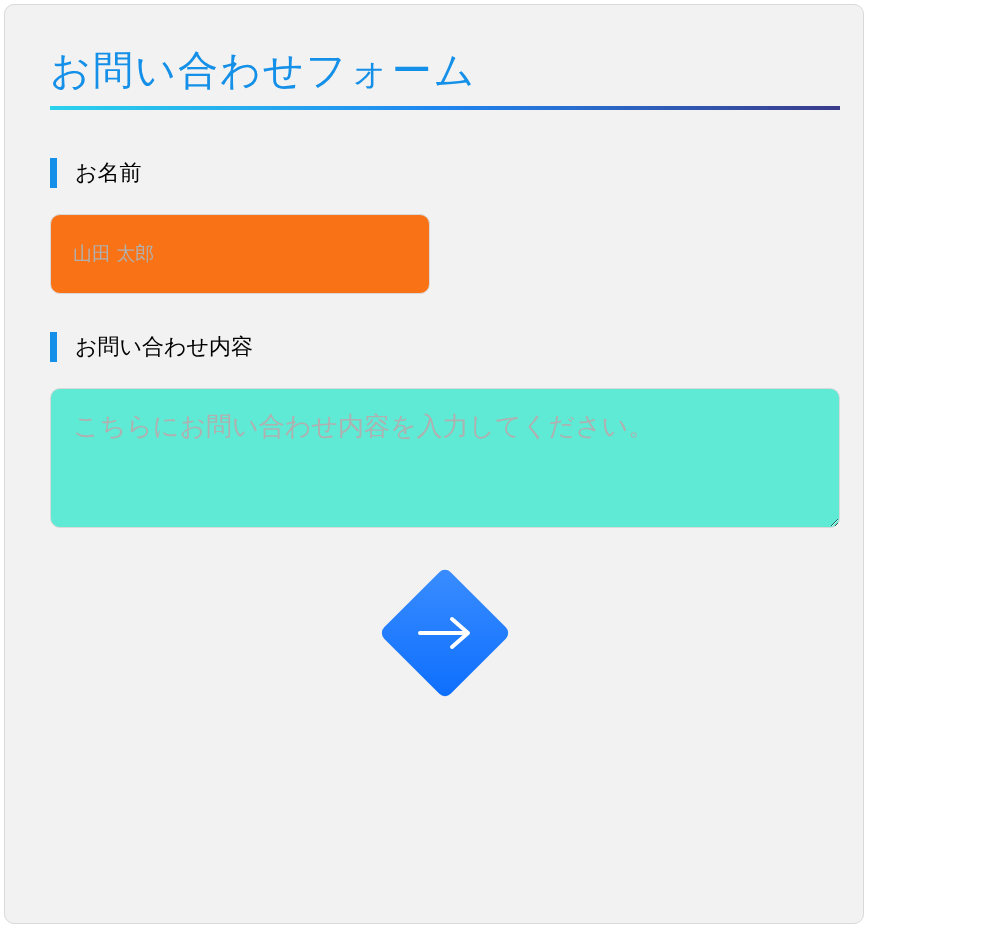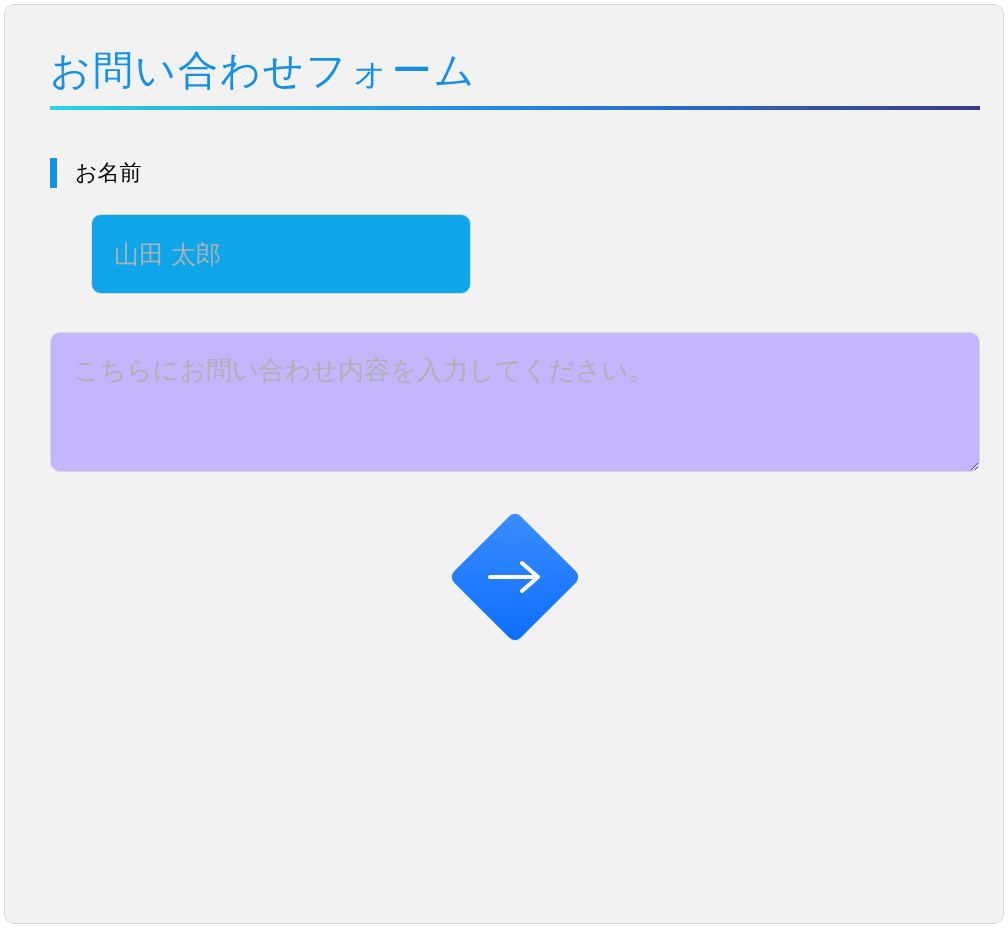--- a/index.html
+++ b/index.html
@@ -6,21 +6,21 @@
       margin: 0;
       padding: 0;
       box-sizing: border-box;
     }
     body {
       font-family: -apple-system, BlinkMacSystemFont, "Segoe UI", "Hiragino Sans", "Hiragino Kaku Gothic ProN", Meiryo, sans-serif;
       background: #ffffff;
       padding: 4px;
     }
     .form-card {
-      width: 1000px;
+      width: 860px;
       height: 920px;
       background: #f2f2f2;
       border: 1px solid #d9d9d9;
       border-radius: 10px;
       padding: 38px 23px 30px 45px;
       position: relative;
     }
     .form-title {
       font-size: 40px;
       font-weight: 400;
@@ -47,36 +47,35 @@
       background: #1590e8;
       margin-right: 18px;
     }
     .label-text {
       font-size: 22px;
       color: #000000;
     }
     .text-input {
       width: 380px;
       height: 80px;
-      background: #0ea5e9;
+      background: #f97316;
       border: 1px solid #d9d9d9;
       border-radius: 10px;
       padding: 0 22px;
-      font-size: 25px;
+      font-size: 19px;
       color: #333;
       font-family: inherit;
-      margin-left: 41px;
     }
     .text-input::placeholder {
       color: #b0b0b0;
     }
     .textarea-input {
       width: 100%;
       height: 140px;
-      background: #c4b5fd;
+      background: #5eead4;
       border: 1px solid #d9d9d9;
       border-radius: 10px;
       padding: 20px 22px;
       font-size: 26px;
       color: #333;
       font-family: inherit;
       resize: vertical;
     }
     .textarea-input::placeholder {
       color: #b0b0b0;
@@ -128,20 +127,24 @@
       <div class="label-bar"></div>
       <span class="label-text">お名前</span>
     </div>
     <input type="text" class="text-input" placeholder="山田 太郎" style="">
   </div>
 
   <div class="field-group">
   </div>
 
   <div class="field-group">
+    <div class="field-label">
+      <div class="label-bar"></div>
+      <span class="label-text">お問い合わせ内容</span>
+    </div>
     <textarea class="textarea-input" placeholder="こちらにお問い合わせ内容を入力してください。" style=""></textarea>
   </div>
 
   <div class="submit-container">
     <button class="submit-btn">
       <span class="diamond"></span>
       <span class="arrow">
         <svg width="58" height="38" viewBox="0 0 58 38" fill="none">
           <path d="M4 19 H50 M36 5 L52 19 L36 33" stroke="#ffffff" stroke-width="4" stroke-linecap="round" stroke-linejoin="round"></path>
         </svg>

